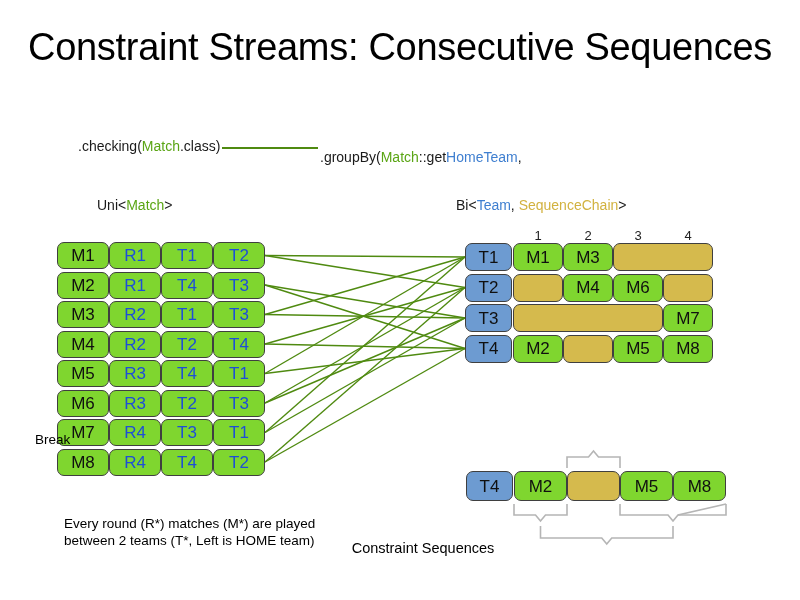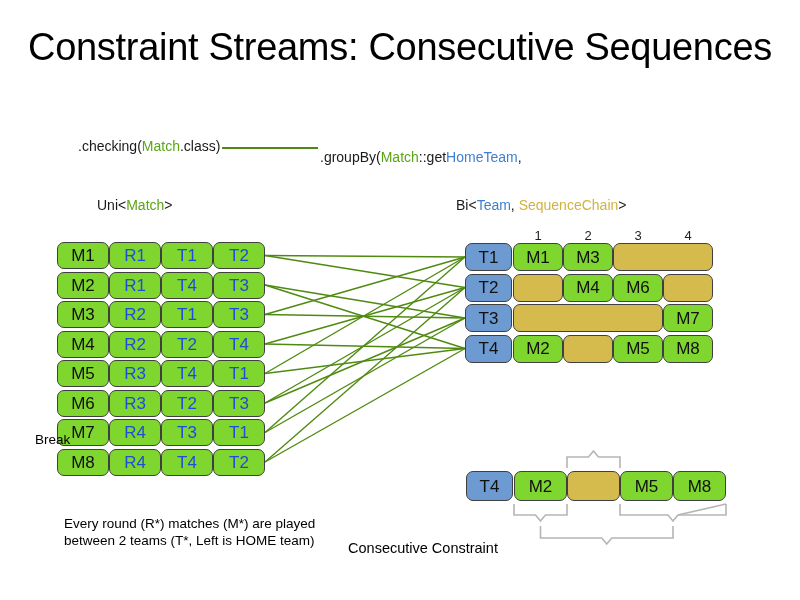--- a/index.html
+++ b/index.html
@@ -203,20 +203,20 @@
       <path d="M726,504 L726,515 L678,515" fill="none" stroke="#b5b5b5" stroke-width="1.6"></path>
       <path d="M540.5,526 L540.5,538 L601.75,538 L606.75,544 L611.75,538 L673,538 L673,526" fill="none" stroke="#b5b5b5" stroke-width="1.6"></path>
     </svg>
   <div id="detail-row">
       <div class="cell blue txt-dark" style="left: 466px; top: 471px; width: 47px; height: 30px;">T4</div>
       <div class="cell green txt-dark" style="left: 514px; top: 471px; width: 53px; height: 30px;">M2</div>
       <div class="cell gold" style="left: 567px; top: 471px; width: 53px; height: 30px;"></div>
       <div class="cell green txt-dark" style="left: 620px; top: 471px; width: 53px; height: 30px;">M5</div>
       <div class="cell green txt-dark" style="left: 673px; top: 471px; width: 53px; height: 30px;">M8</div>
     </div>
-  <div id="cons-label"><span>Consecutive Constraint</span></div>
+  <div id="cons-label"><span>Constraint Sequences</span></div>
 
   <div id="footnote">
     <div>Every round (R*) matches (M*) are played</div>
     <div>between 2 teams (T*, Left is HOME team)</div>
   </div>
 
 </div>
 
 </body></html>

